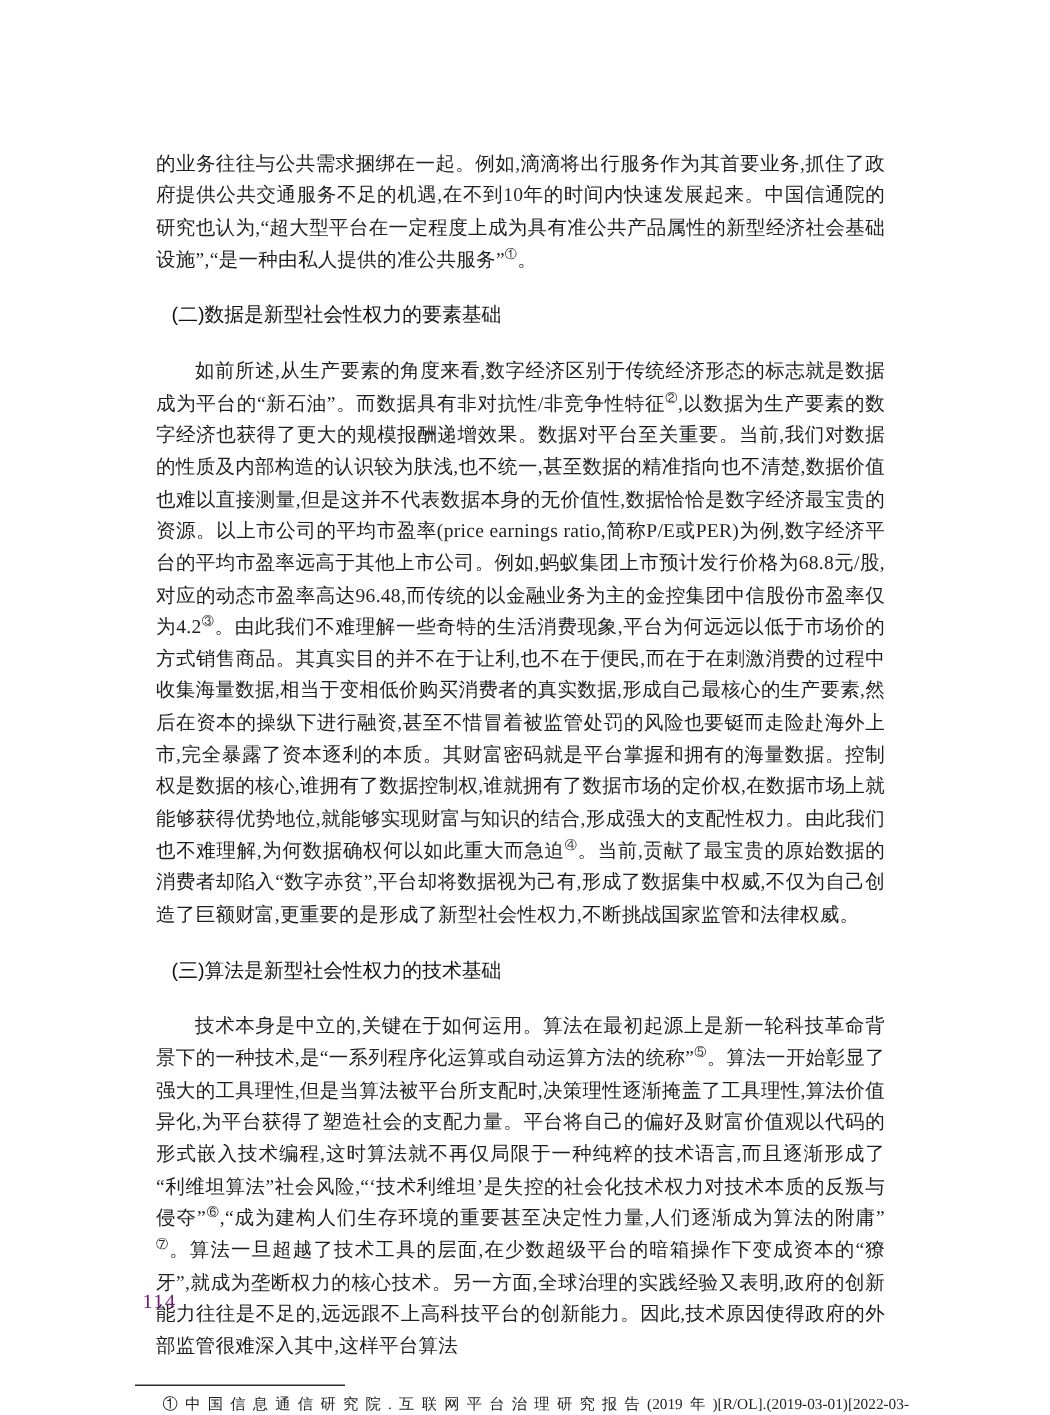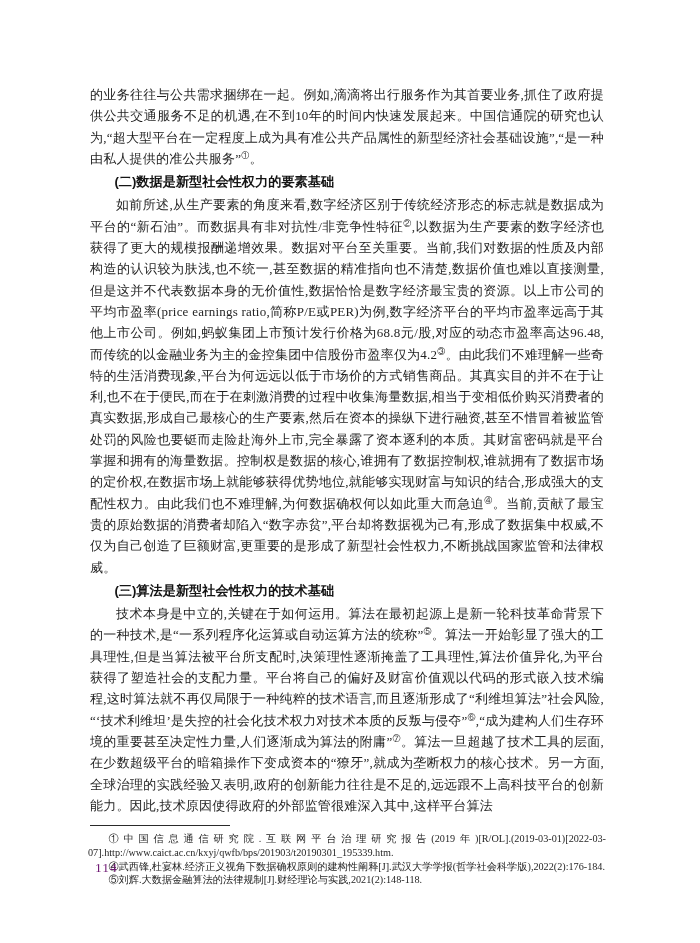--- a/index.html
+++ b/index.html
@@ -15,35 +15,35 @@
     color: #1f1f1f;
     overflow: hidden;
   }
   .content {
     position: absolute;
     left: 88px;
     top: 82px;
     width: 518px;
   }
   .body-para {
-    margin: 2px;
+    margin: 16px;
     font-family: "Liberation Serif", "DejaVu Serif", serif;
     font-size: 13px;
     line-height: 21.3px;
     text-align: justify;
     letter-spacing: 0.2px;
     color: #1f1f1f;
   }
   .body-para.indent {
     text-indent: 2em;
   }
   .section-heading {
     margin: 0;
     font-family: "Liberation Sans", "DejaVu Sans", sans-serif;
-    font-weight: 700;
+    font-weight: 400;
     font-size: 13.2px;
     line-height: 21.3px;
     text-indent: 2em;
     color: #141414;
   }
   .sup {
     font-size: 0.62em;
     vertical-align: super;
     line-height: 0;
   }

